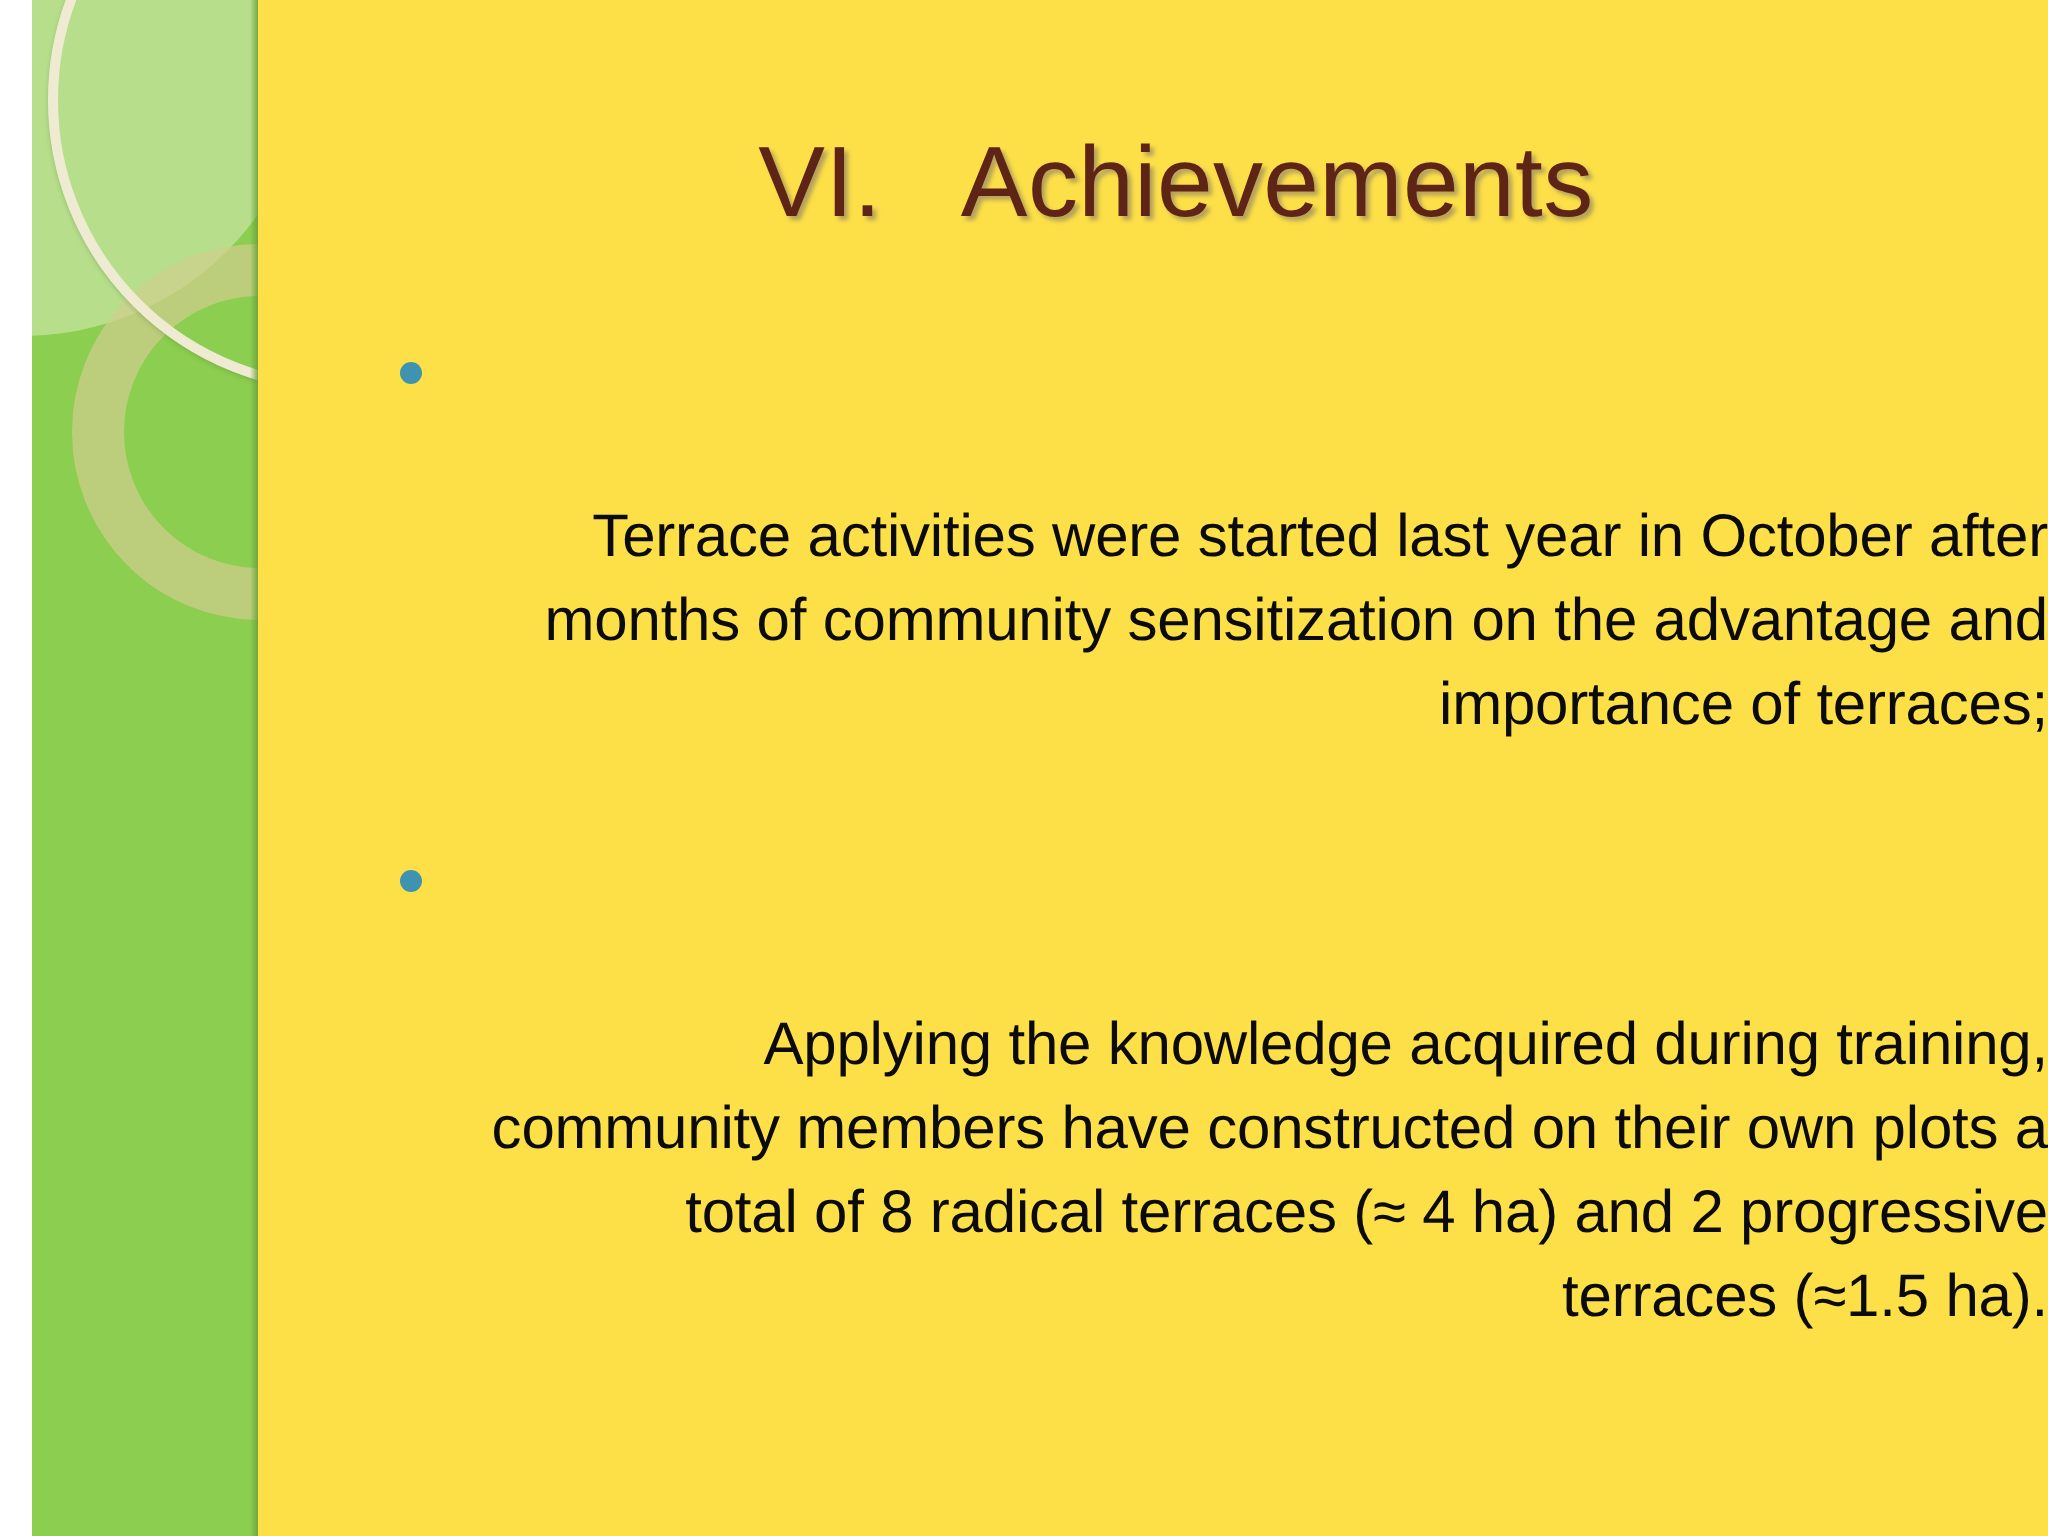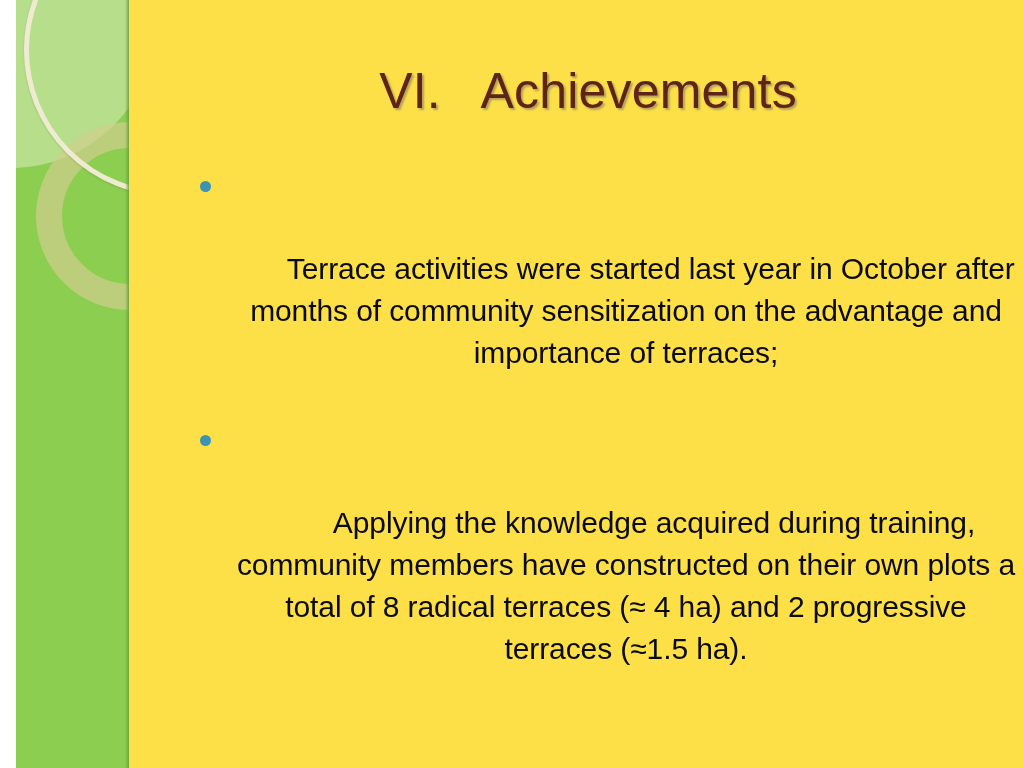--- a/index.html
+++ b/index.html
@@ -107,21 +107,21 @@
     width: 836px;
   }
   .bullet-item {
     position: relative;
     padding-left: 40px;
     margin: 0 0 2px 0;
     font-family: "Liberation Sans", sans-serif;
     font-size: 30px;
     line-height: 42px;
     color: #0B0B0B;
-    text-align: center;
+    text-align: right;
     white-space: pre-wrap;
     letter-spacing: -0.1px;
   }
   .bullet-item .dot {
     position: absolute;
     left: 12px;
     top: 17px;
     width: 11px;
     height: 11px;
     border-radius: 50%;

